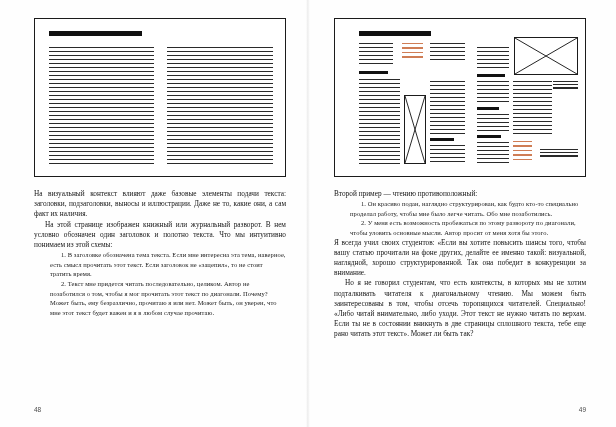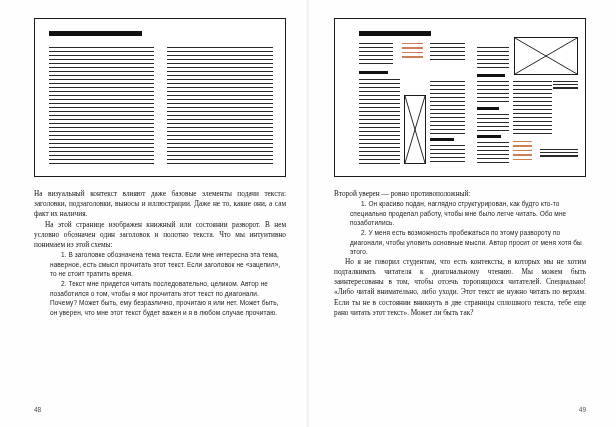--- a/index.html
+++ b/index.html
@@ -110,20 +110,21 @@
     margin-top: 12px;
     font-size: 7.3px;
     line-height: 10.2px;
     color: #141414;
     text-align: justify;
     hyphens: auto;
   }
   .body-copy p {
     margin: 0;
     text-indent: 11px;
+    font-family: Liberation Serif, serif;
   }
   .body-copy p.noindent { text-indent: 0; }
   .list-item {
     margin: 6px 0 0 0;
     padding-left: 16px;
     text-indent: 0;
     font-family: "Liberation Sans", "DejaVu Sans", sans-serif;
     font-size: 6.5px;
     line-height: 9.6px;
     letter-spacing: 0.08px;
@@ -155,21 +156,21 @@
         <div class="abs headbar" style="left:2px; top:2px; width:93px;"></div>
 
         <div class="abs lines" style="left:2px; top:18px; width:105px; height:117px;"></div>
 
         <div class="abs lines" style="left:120px; top:18px; width:106px; height:117px;"></div>
       </div>
     </div>
 
     <div class="body-copy">
       <p class="noindent">На визуальный контекст влияют даже базовые элементы подачи текста: заголовки, подзаголовки, выносы и иллюстрации. Даже не то, какие они, а сам факт их наличия.</p>
-      <p>На этой странице изображен книжный или состоянии разворот. В нем условно обозначен один заголовок и полотно текста. Что мы интуитивно понимаем из этой схемы:</p>
+      <p>На этой странице изображен книжный или журнальный разворот. В нем условно обозначен один заголовок и полотно текста. Что мы интуитивно понимаем из этой схемы:</p>
       <p class="list-item">1. В заголовке обозначена тема текста. Если мне интересна эта тема, наверное, есть смысл прочитать этот текст. Если заголовок не «зацепил», то не стоит тратить время.</p>
       <p class="list-item">2. Текст мне придется читать последовательно, целиком. Автор не позаботился о том, чтобы я мог прочитать этот текст по диагонали. Почему? Может быть, ему безразлично, прочитаю я или нет. Может быть, он уверен, что мне этот текст будет важен и я в любом случае прочитаю.</p>
     </div>
 
     <div class="folio folio-left">48</div>
   </div>
 
   <div class="page page-right">
 
     <div class="figure fig-right">
@@ -215,23 +216,24 @@
         </div>
 
         <div class="abs lines-tight" style="left:208px; top:54px; width:25px; height:9px;"></div>
 
         <div class="abs lines-tight" style="left:195px; top:122px; width:38px; height:10px;"></div>
 
       </div>
     </div>
 
     <div class="body-copy">
-      <p class="noindent">Второй уверен — ровно противоположный:</p>
+      <p class="noindent">Второй пример — чтению противоположный:</p>
       <p class="list-item">1. Он красиво подан, наглядно структурирован, как будто кто-то специально проделал работу, чтобы мне было легче читать. Обо мне позаботились.</p>
       <p class="list-item">2. У меня есть возможность пробежаться по этому развороту по диагонали, чтобы уловить основные мысли. Автор просит от меня хотя бы этого.</p>
+      <p class="noindent gap-before">Я всегда учил своих студентов: «Если вы хотите повысить шансы того, чтобы вашу статью прочитали на фоне других, делайте ее именно такой: визуальной, наглядной, хорошо структурированной. Так она победит в конкуренции за внимание.</p>
       <p>Но я не говорил студентам, что есть контексты, в которых мы не хотим подталкивать читателя к диагональному чтению. Мы можем быть заинтересованы в том, чтобы отсечь торопящихся читателей. Специально! «Либо читай внимательно, либо уходи. Этот текст не нужно читать по верхам. Если ты не в состоянии вникнуть в две страницы сплошного текста, тебе еще рано читать этот текст». Может ли быть так?</p>
     </div>
 
     <div class="folio folio-right">49</div>
   </div>
 
   <div class="gutter"></div>
 </div>
 
 </body></html>

